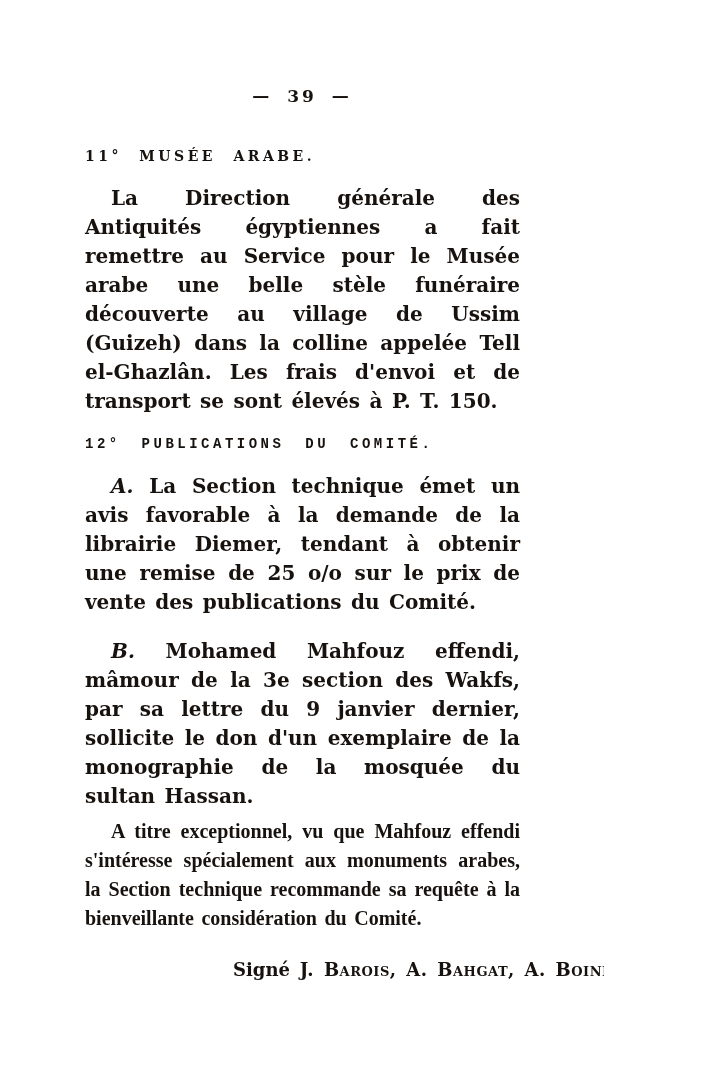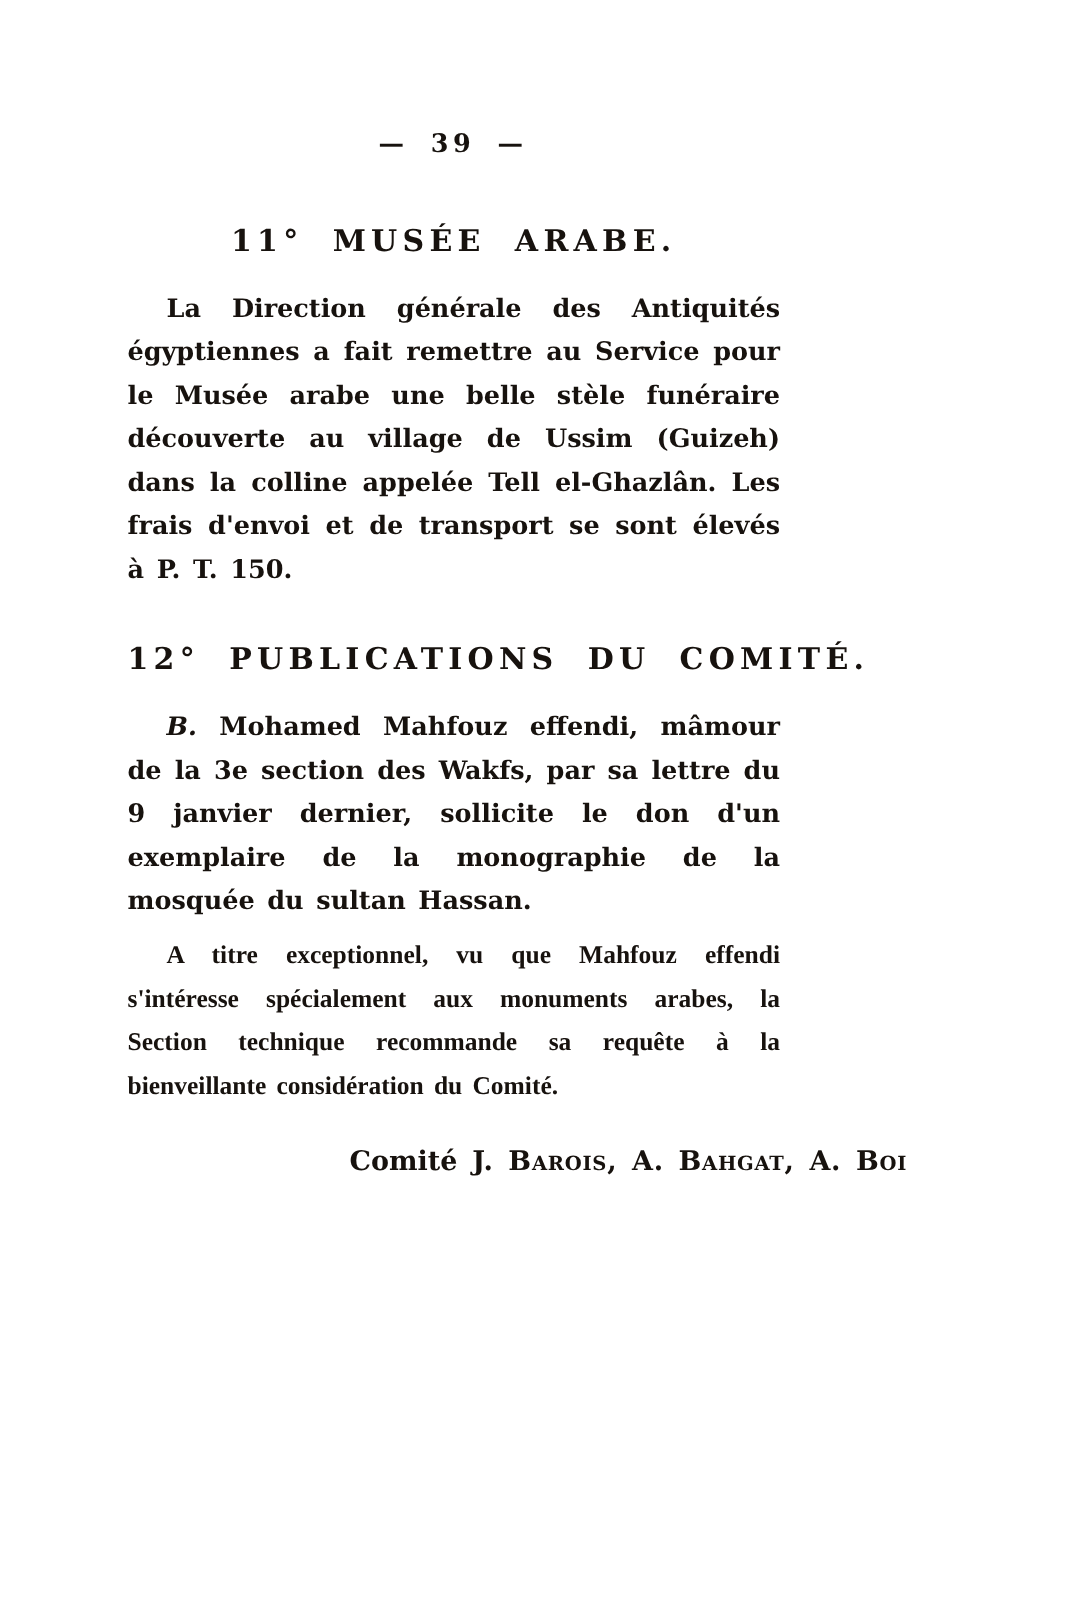--- a/index.html
+++ b/index.html
@@ -26,34 +26,35 @@
     word-spacing: 6px;
   }
   .content {
     box-sizing: border-box;
     width: 100%;
     padding: 0 84px 0 85px;
   }
   .section-heading {
     margin: 0;
     margin-top: 42px;
-    text-align: center;
-    font-size: 20px;
+    text-align: left;
+    font-size: 14px;
     font-weight: bold;
     letter-spacing: 3.5px;
     word-spacing: 9px;
     white-space: nowrap;
   }
   .section-heading.second {
-    margin-top: 32px;
+    margin-top: 20px;
+    font-family: Liberation Mono, monospace;
   }
   .para {
     margin: 0;
     margin-top: 20px;
-    font-size: 17px;
+    font-size: 20px;
     line-height: 29px;
     text-align: justify;
     text-indent: 26px;
     word-spacing: 2.5px;
   }
   .para.tight {
     margin-top: 6px;
     font-family: Liberation Serif, serif;
   }
   .para .lead {
@@ -83,22 +84,23 @@
 
     <div>
       <h2 class="section-heading">11° MUSÉE ARABE.</h2>
 
       <p class="para"><span class="lead"></span><span>La Direction générale des Antiquités égyptiennes a fait remettre au Service pour le Musée arabe une belle stèle funéraire découverte au village de Ussim (Guizeh) dans la colline appelée Tell el-Ghazlân. Les frais d'envoi et de transport se sont élevés à P. T. 150.</span></p>
     </div>
 
     <div>
       <h2 class="section-heading second">12° PUBLICATIONS DU COMITÉ.</h2>
 
+      <p class="para"><span class="lead">A.</span><span> La Section technique émet un avis favorable à la demande de la librairie Diemer, tendant à obtenir une remise de 25 o/o sur le prix de vente des publications du Comité.</span></p>
 
       <p class="para"><span class="lead">B.</span><span> Mohamed Mahfouz effendi, mâmour de la 3e section des Wakfs, par sa lettre du 9 janvier dernier, sollicite le don d'un exemplaire de la monographie de la mosquée du sultan Hassan.</span></p>
 
       <p class="para tight"><span class="lead"></span><span>A titre exceptionnel, vu que Mahfouz effendi s'intéresse spécialement aux monuments arabes, la Section technique recommande sa requête à la bienveillante considération du Comité.</span></p>
     </div>
 
-    <div class="signature"><span>Comité</span><span class="names"> J. Barois, A. Bahgat, A. Boinet, M. Herz.</span></div>
+    <div class="signature"><span>Signé</span><span class="names"> J. Barois, A. Bahgat, A. Boinet, M. Herz.</span></div>
 
   </div>
 </div>
 
 </body></html>

